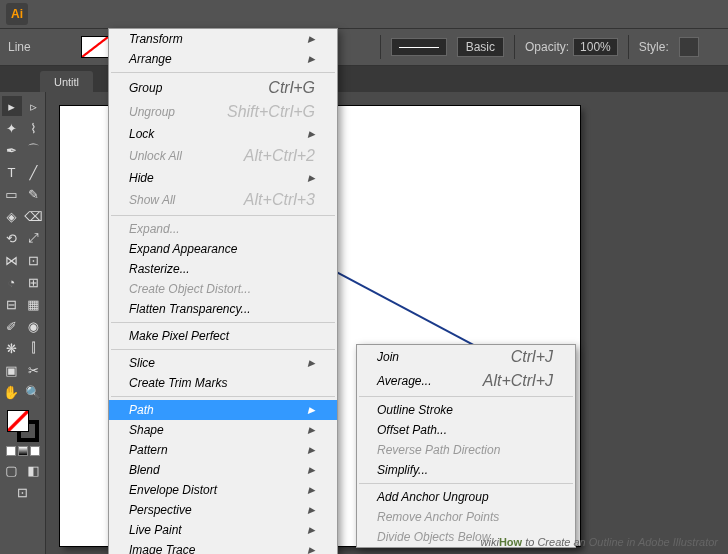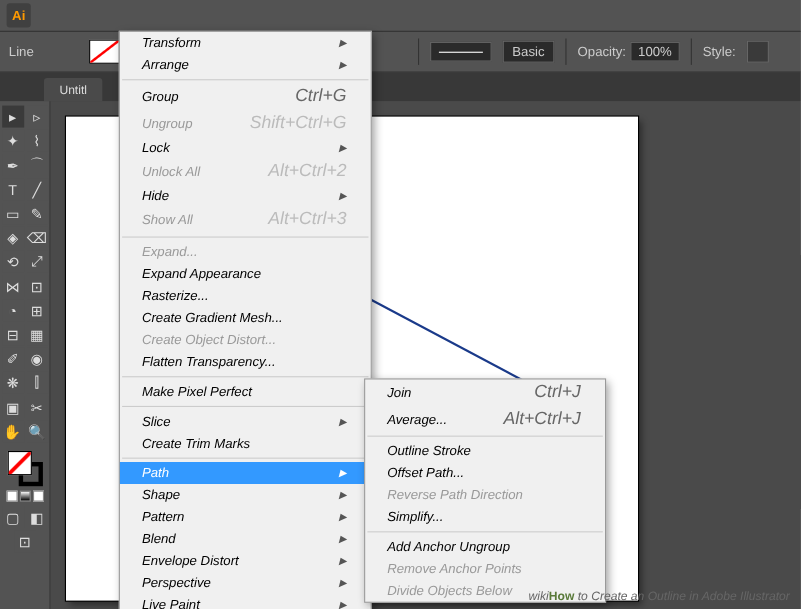--- a/index.html
+++ b/index.html
@@ -39,21 +39,21 @@
 
 .canvas-area { flex: 1; background: #4a4a4a; position: relative; padding: 14px 0 0 14px; }
 .artboard { background: #fff; width: 520px; height: 440px; box-shadow: 0 0 0 1px #000, 4px 4px 6px rgba(0,0,0,0.4); position: relative; }
 .drawn-line { position: absolute; top: 135px; left: 220px; width: 300px; height: 2px; background: #1a3a8a; transform: rotate(28deg); transform-origin: left center; }
 .drawn-line::before, .drawn-line::after { content: ""; position: absolute; width: 5px; height: 5px; background: #4a8ac8; border: 1px solid #1a3a8a; top: -3px; }
 .drawn-line::before { left: -3px; }
 .drawn-line::after { right: -3px; }
 
 .dropdown { position: absolute; background: #f0f0f0; border: 1px solid #999; box-shadow: 3px 3px 8px rgba(0,0,0,0.4); font-size: 12px; min-width: 220px; }
 .dropdown.main { top: 28px; left: 108px; width: 230px; }
-.dropdown.sub { top: 344px; left: 331px; width: 206px; }
+.dropdown.sub { top: 344px; left: 356px; width: 206px; }
 .dd-item { display: flex; justify-content: space-between; align-items: center; padding: 3px 22px 3px 20px; color: #000; cursor: default; position: relative; font-style: italic; }
 .dd-item.disabled { color: #999; }
 .dd-item.hover { background: #3399ff; color: #fff; }
 .dd-item .arrow { font-size: 9px; color: #555; }
 .dd-item.hover .arrow { color: #fff; }
 .dd-sep { height: 1px; background: #ccc; margin: 3px 2px; }
 .dd-shortcut { color: #666; font-size: 16px; }
 .dd-item.disabled .dd-shortcut { color: #bbb; }
 
 .watermark { position: absolute; bottom: 6px; right: 10px; color: #666; font-size: 11px; font-style: italic; }
@@ -211,23 +211,20 @@
     <div class="dd-sep"></div>
     <div class="dd-item disabled">
       <span>Expand...</span>
     </div>
     <div class="dd-item">
       <span>Expand Appearance</span>
     </div>
     <div class="dd-item">
       <span>Rasterize...</span>
     </div>
-    <div class="dd-item">
-      <span>Create Gradient Mesh...</span>
-    </div>
     <div class="dd-item disabled">
       <span>Create Object Distort...</span>
     </div>
     <div class="dd-item">
       <span>Flatten Transparency...</span>
     </div>
     <div class="dd-sep"></div>
     <div class="dd-item">
       <span>Make Pixel Perfect</span>
     </div>

